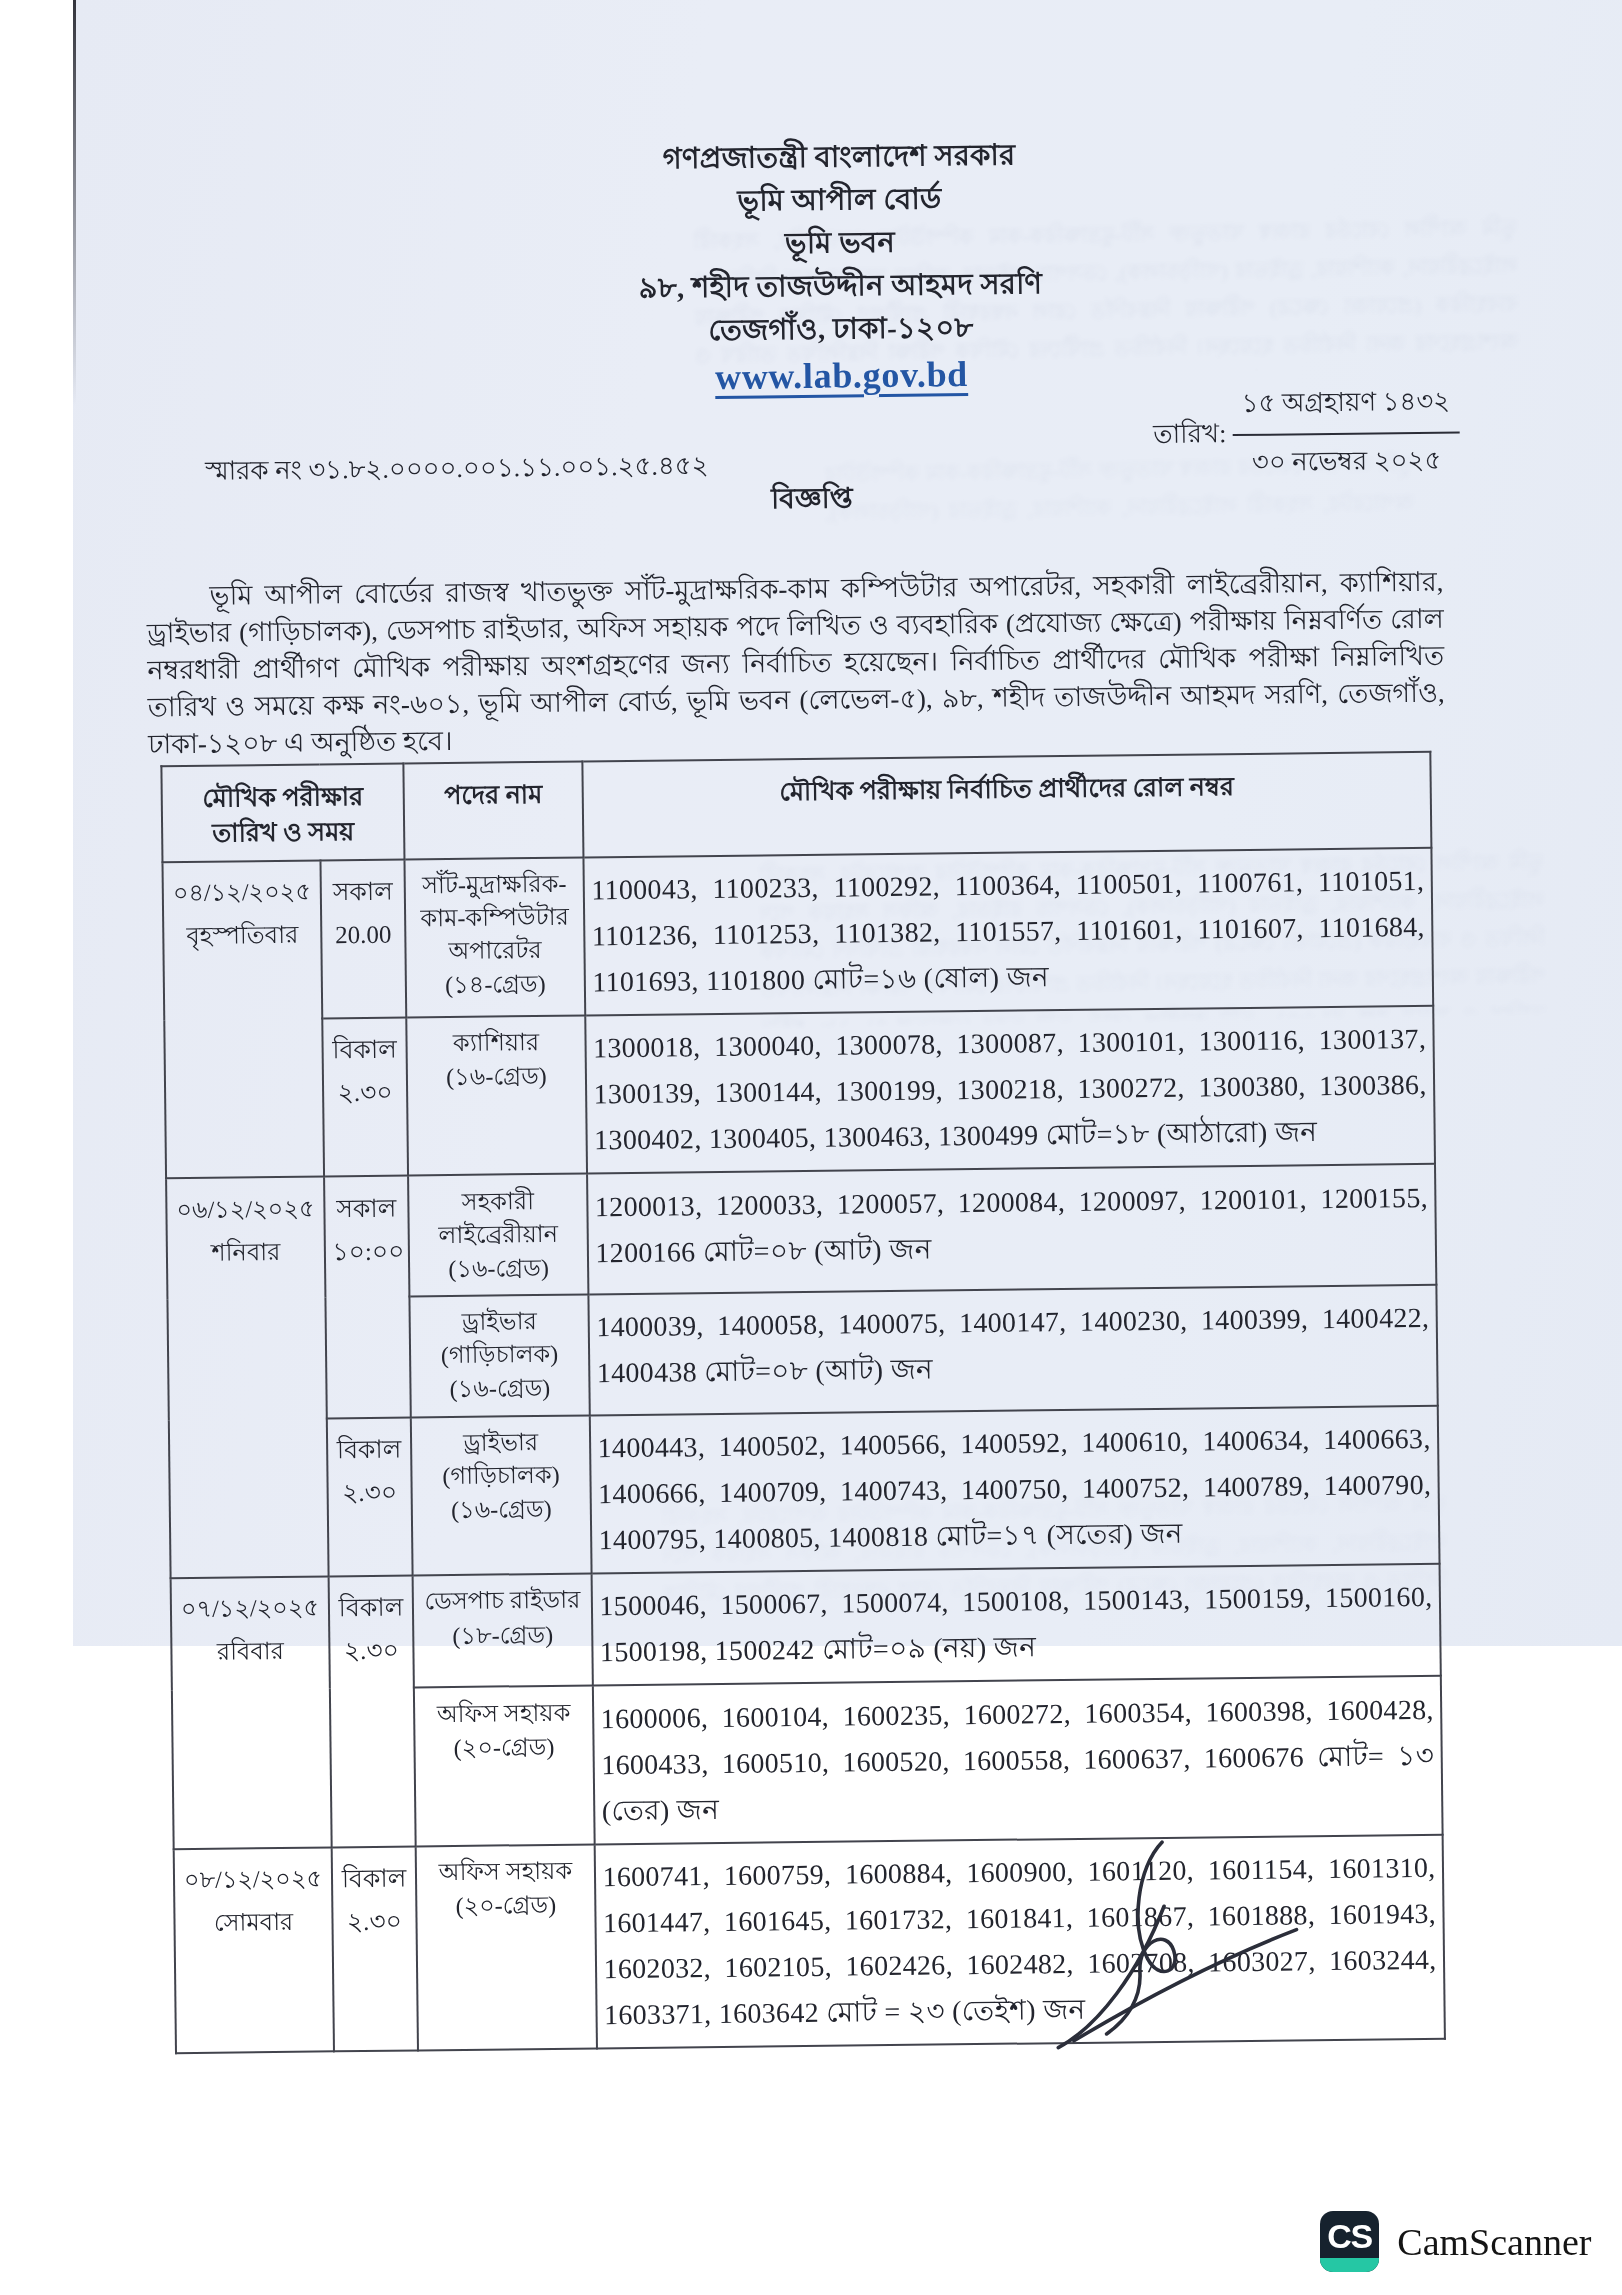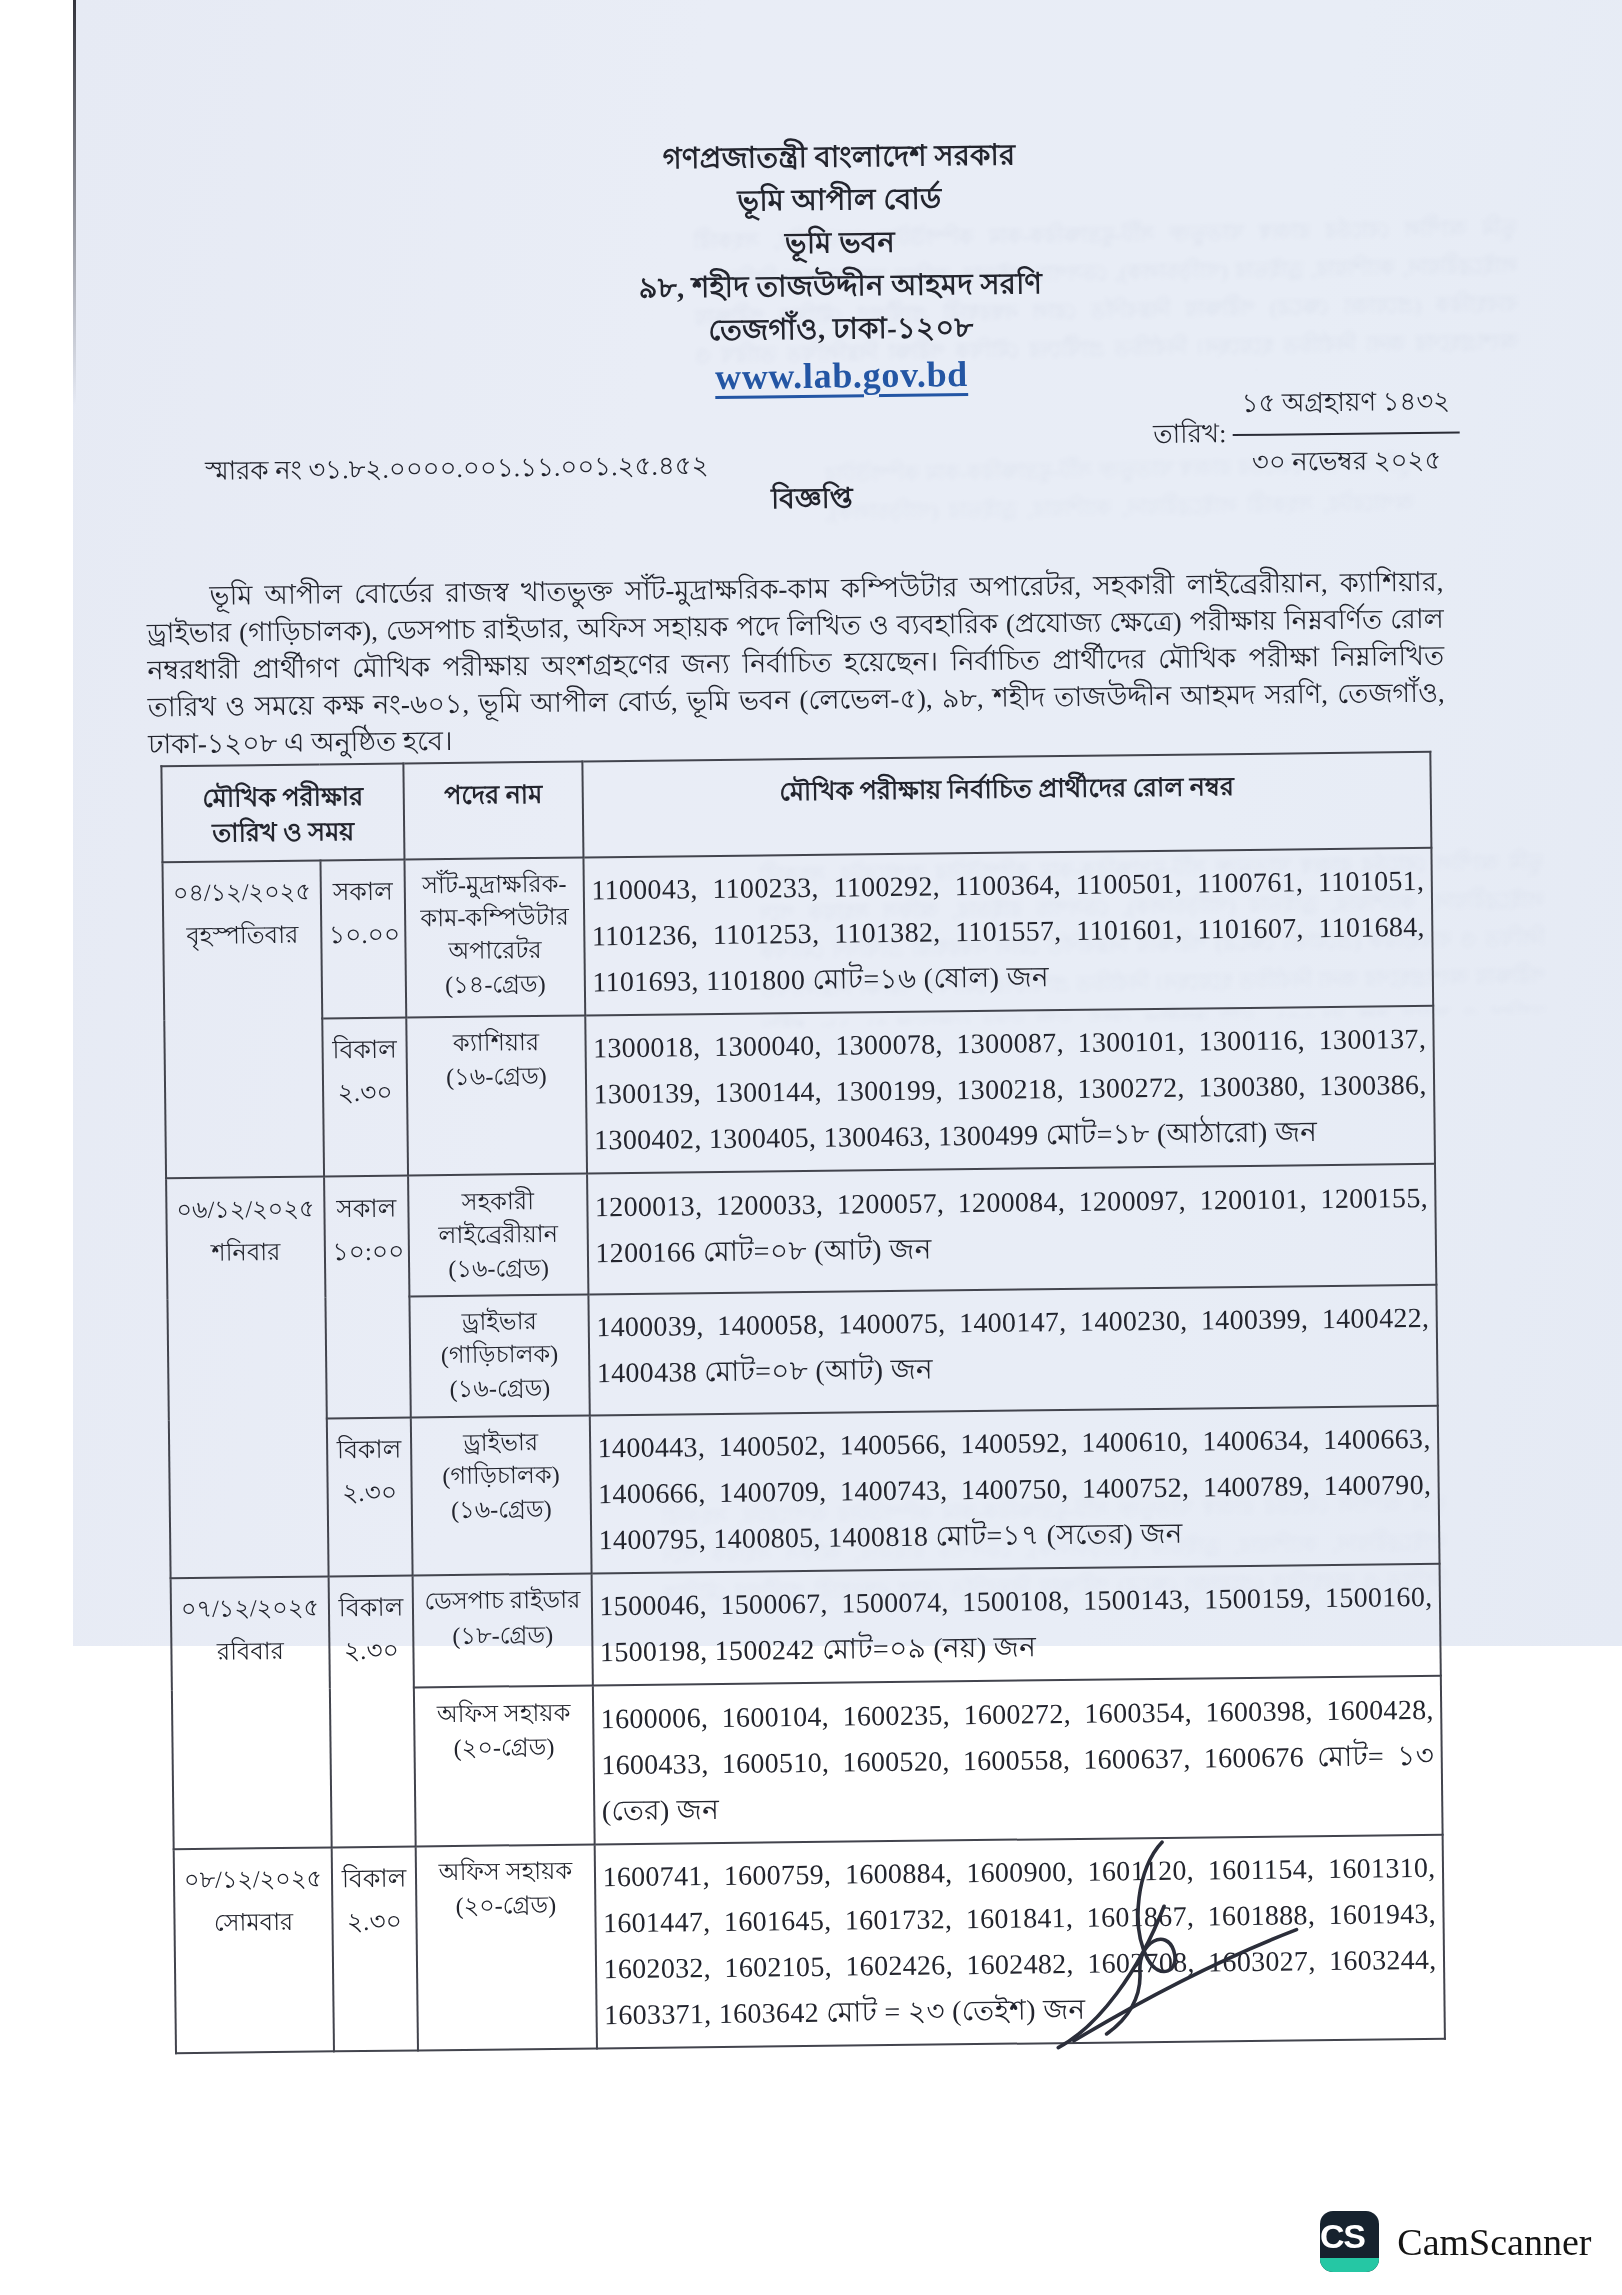--- a/index.html
+++ b/index.html
@@ -79,21 +79,21 @@
   }
   
   .signature{position:absolute;top:1840px;left:950px;width:275px;height:216px;}
   
   .watermark{
     position:absolute;left:1320px;top:2211px;display:flex;align-items:center;
     background:#ffffff;
   }
   .cs-icon{
     position:relative;width:59px;height:61px;border-radius:13px;background:#16222e;
-    display:flex;align-items:center;justify-content:flex-start;overflow:hidden;flex:0 0 auto;
+    display:flex;align-items:center;justify-content:center;overflow:hidden;flex:0 0 auto;
   }
   .cs-icon .cs-strip{
     position:absolute;left:0;right:0;bottom:0;height:13.7px;background:#25c7a4;
   }
   .cs-icon .cs-text{
     color:#ffffff;font-family:"Liberation Sans","DejaVu Sans",sans-serif;
     font-weight:700;font-size:34px;letter-spacing:-1.3px;margin-top:-9.2px;
   }
   .cs-brand{
     margin-left:18.3px;font-family:"Liberation Serif","DejaVu Serif",serif;
@@ -151,21 +151,21 @@
         <th>মৌখিক পরীক্ষায় নির্বাচিত প্রার্থীদের রোল নম্বর</th>
       </tr>
 
       <tr style="height:128px;">
         <td class="cell-date" rowspan="2">
           <div>০৪/১২/২০২৫</div>
           <div>বৃহস্পতিবার</div>
         </td>
         <td class="cell-time">
           <div>সকাল</div>
-          <div>১০.০০</div>
+          <div>20.00</div>
         </td>
         <td class="cell-post">
           <div>সাঁট-মুদ্রাক্ষরিক-কাম-কম্পিউটার অপারেটর</div>
           <div class="grade">(১৪-গ্রেড)</div>
         </td>
         <td class="cell-roll">
           <span>1100043, 1100233, 1100292, 1100364, 1100501, 1100761, 1101051, 1101236, 1101253, 1101382, 1101557, 1101601, 1101607, 1101684, 1101693, 1101800</span>
           <span>মোট=১৬ (ষোল) জন</span>
         </td>
       </tr>

